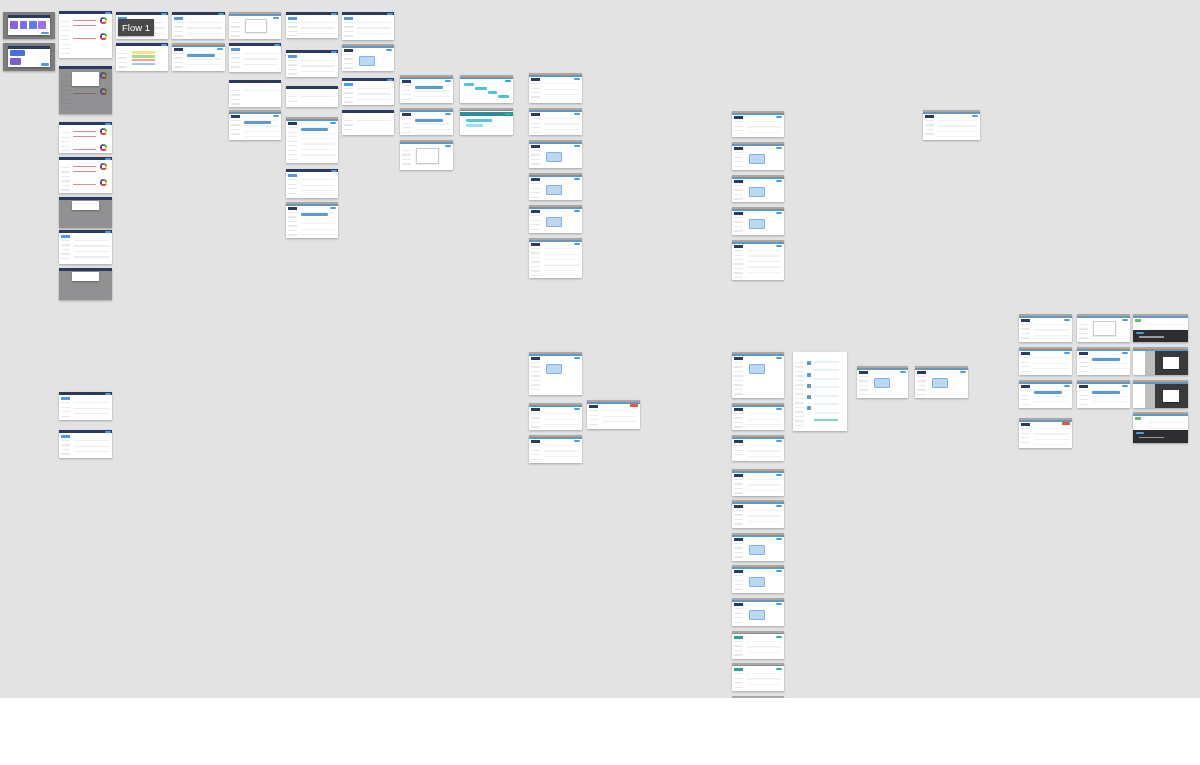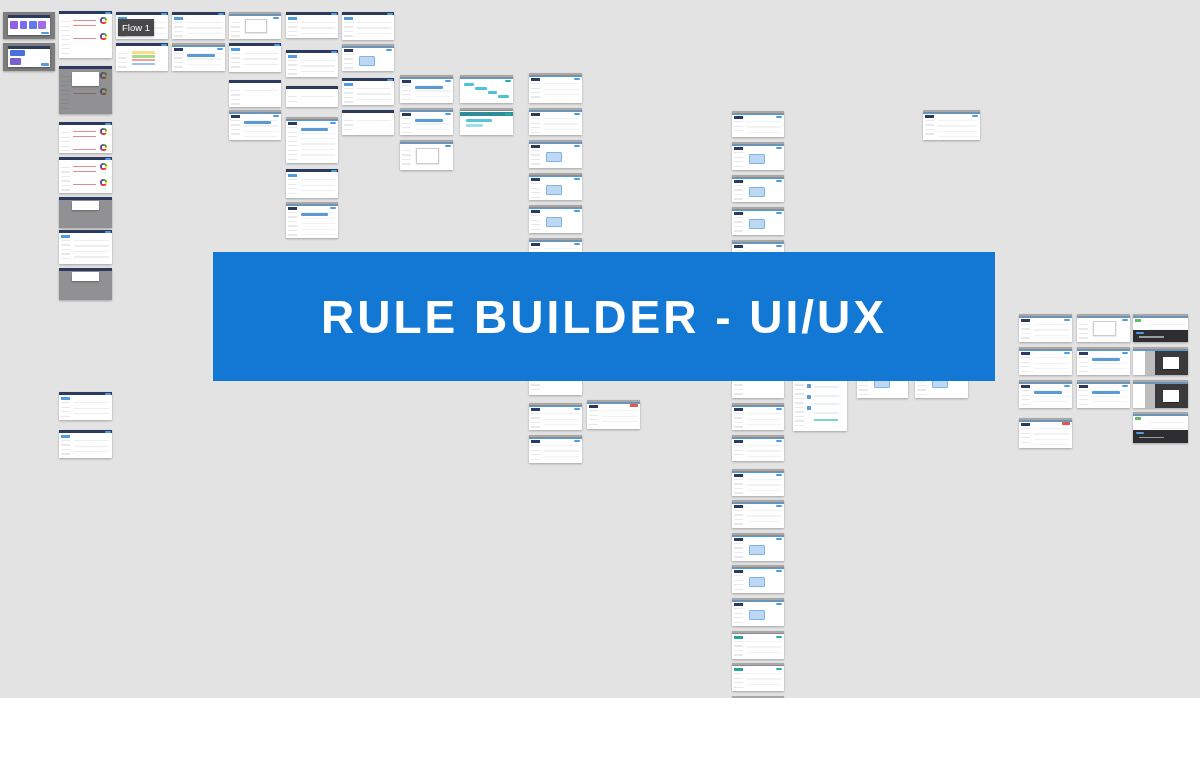--- a/index.html
+++ b/index.html
@@ -679,21 +679,18 @@
         <div class="ab v-darkband" style="left: 1133px; top: 412px; width: 55px; height: 31px; overflow: hidden;">
           <i class="gb"></i>
           <i class="blThin"></i>
           <i class="chipG"></i>
           <i class="bd light"></i>
           <i class="darkLower"></i>
           <i class="dlLine"></i>
           <i class="dlPill"></i>
         </div>
       </div>
-    <div id="banner" style="left: 213px; top: 252px; width: 782px; height: 129px; background: rgb(19, 119, 212);">
-      <div class="banner-text">RULE BUILDER - UI/UX</div>
-    </div>
     <div id="flow-label" style="left: 118px; top: 19px; width: 36px; height: 17px; background: rgb(72, 72, 74);">
       <span>Flow 1</span>
     </div>
   </div>
   <div id="bottom-strip"></div>
 </div>
 
 </body></html>

